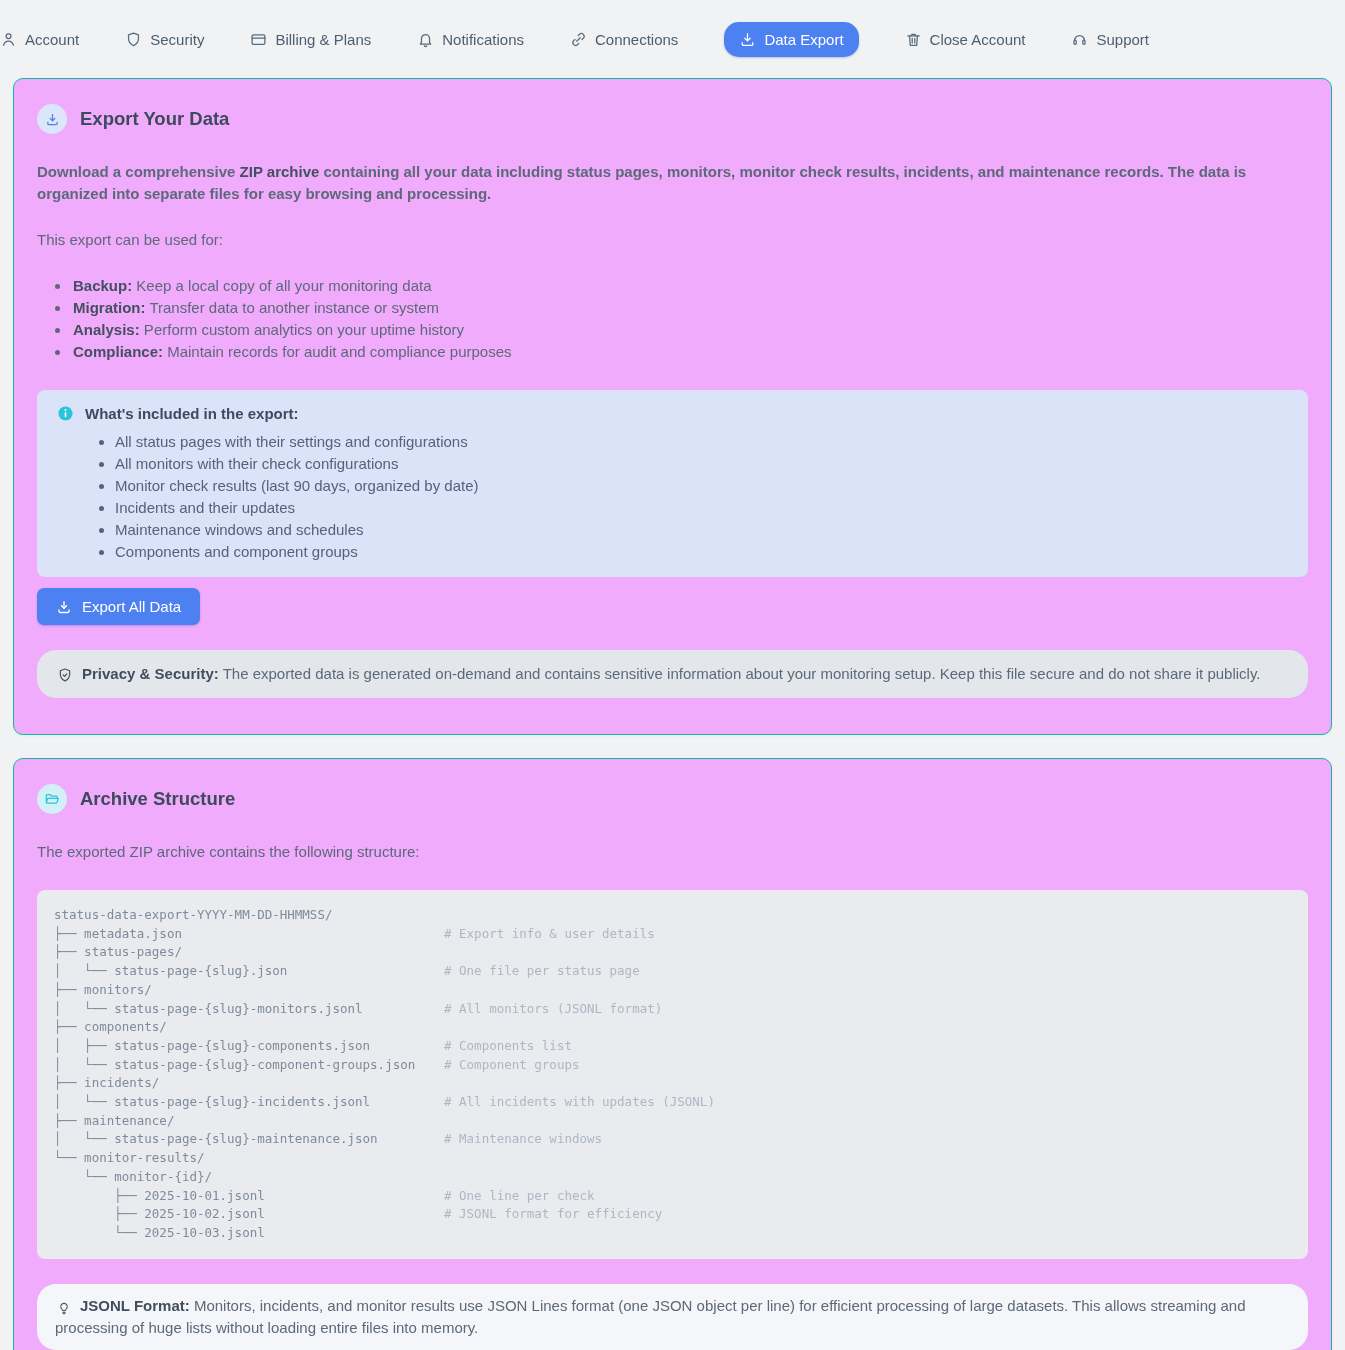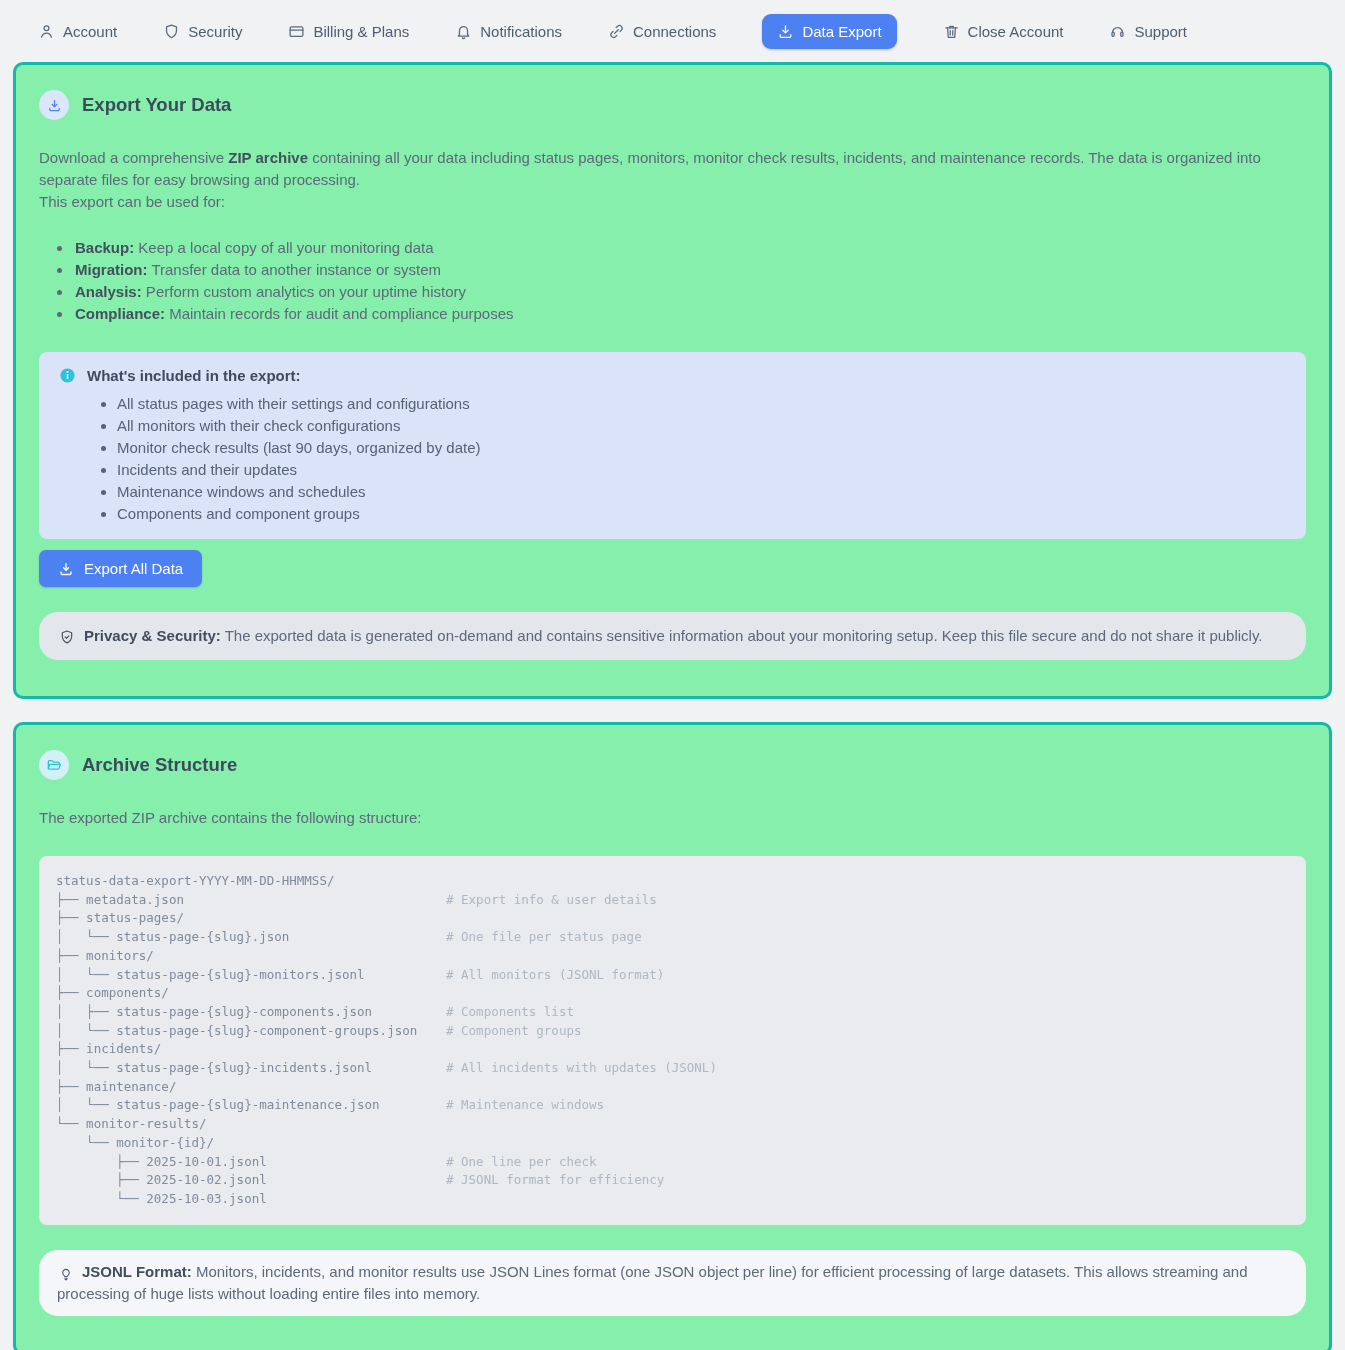--- a/index.html
+++ b/index.html
@@ -6,50 +6,50 @@
   html,body { margin:0; padding:0; }
   body {
     width:1345px; height:1350px; overflow:hidden;
     background:#f0f2f4;
     font-family:"Liberation Sans", sans-serif;
     color:#5d6979; font-size:15px;
   }
   svg { display:block; }
 
   
-  .nav { height:62px; display:flex; align-items:center; padding-left:38px; gap:46px; }
+  .nav { height:78px; display:flex; align-items:center; gap:46px; }
   .nav-item {
     display:flex; align-items:center; gap:8px; color:#4d5e70;
     font-size:15px; cursor:pointer; white-space:nowrap;
   }
   .nav-item .nicon { color:#5a6b7d; display:flex; }
   .nav-item.active {
-    background:#4d80f0; color:#fff; padding:9px 15px; border-radius:9px;
+    background:#4d80f0; color:#fff; padding:9px 15px; border-radius:15px;
     box-shadow:0 1px 2px rgba(30,60,150,.25);
   }
   .nav-item.active .nicon { color:#fff; }
 
   
   .card {
-    margin:0 13px; background:#86efac; border:3px solid #14b8a6; border-radius:10px;
+    margin:0 13px; background:#f0abfc; border:1px solid #14b8a6; border-radius:10px;
     box-shadow:0 1px 3px rgba(16,24,40,.05);
     padding:25px 23px 36px;
   }
   .card + .card { margin-top:23px; }
   .card-header { display:flex; align-items:center; gap:13px; margin-bottom:27px; }
   .icon-circle {
     width:30px; height:30px; border-radius:50%;
     display:flex; align-items:center; justify-content:center; flex:0 0 auto;
   }
   .icon-circle.blue { background:#dce6fb; color:#4d80f0; }
   .icon-circle.cyan { background:#d2f0f5; color:#2bc4d9; }
   h2 { margin:0; font-size:18.5px; font-weight:600; color:#3d4a5c; }
 
   p { margin:0; line-height:22px; }
-  .intro { max-width:1270px; }
+  .intro { margin-bottom:24px; max-width:1270px;font-weight:bold; }
   .lead { margin-bottom:24px; }
   b { color:#44505f; }
 
   ul.plain { margin:0; padding-left:34px; line-height:22px; }
   ul.plain li { padding-left:2px; }
 
   
   .info-box {
     margin-top:27px; background:#dbe3f8; border-radius:8px;
     padding:15px 20px 14px;

